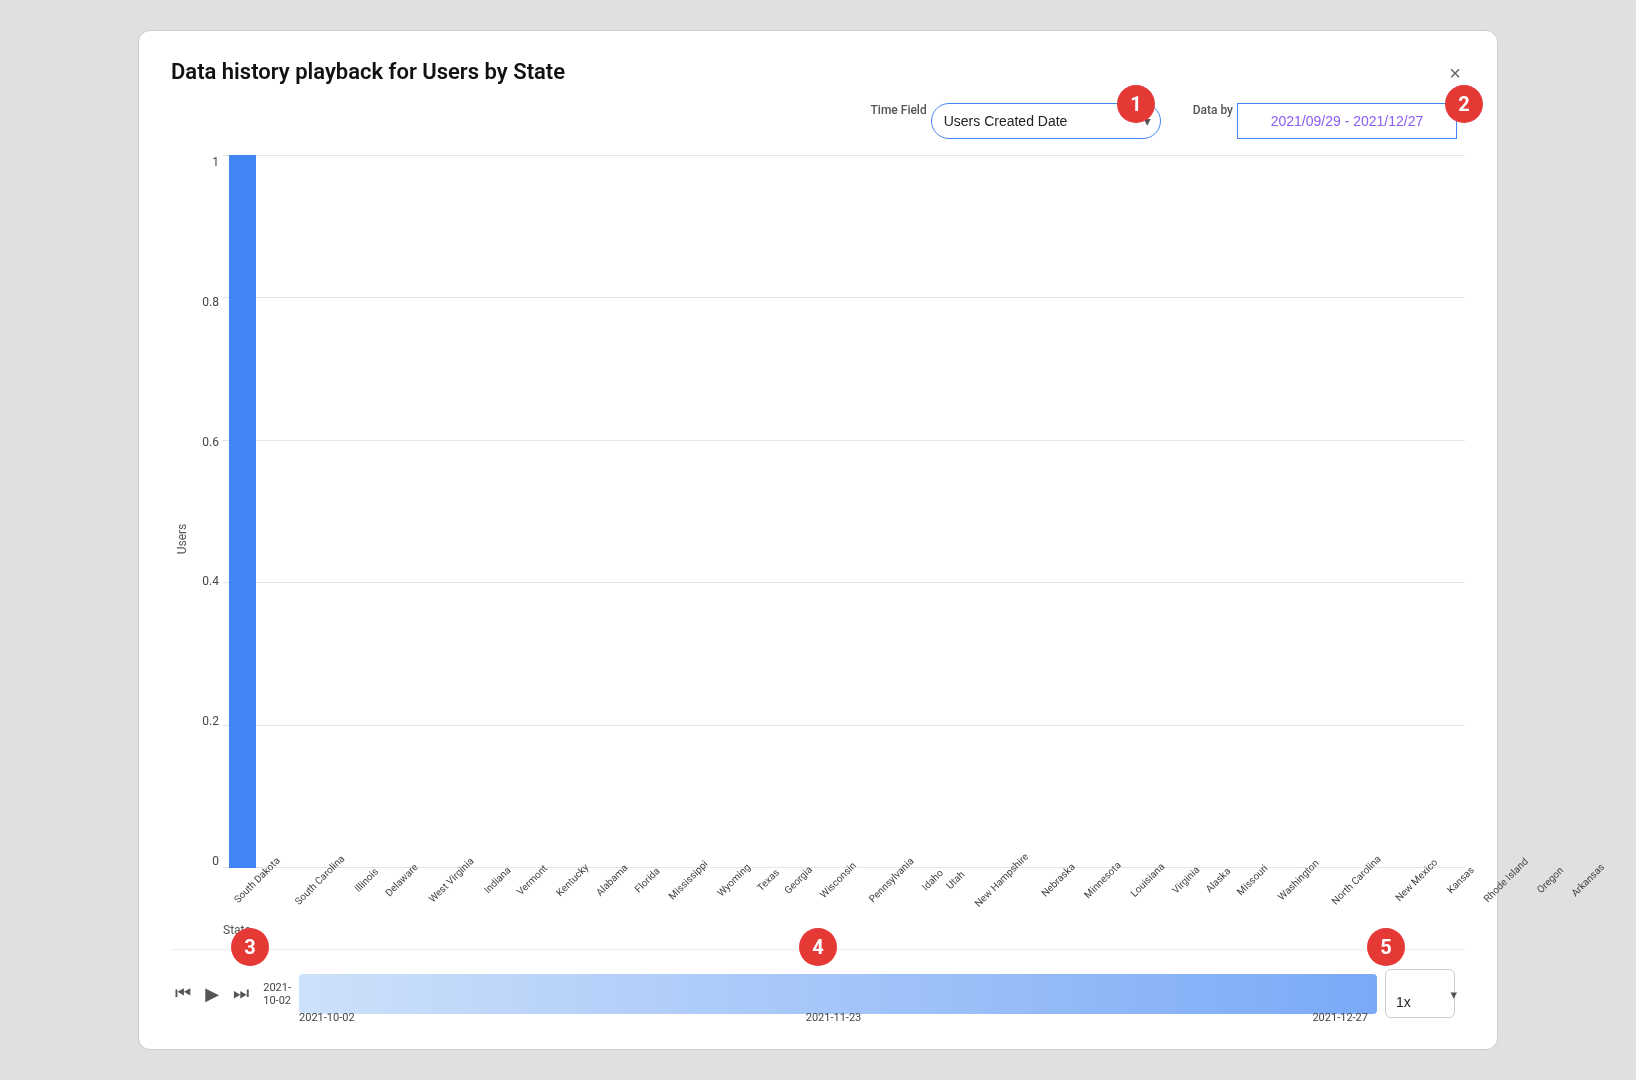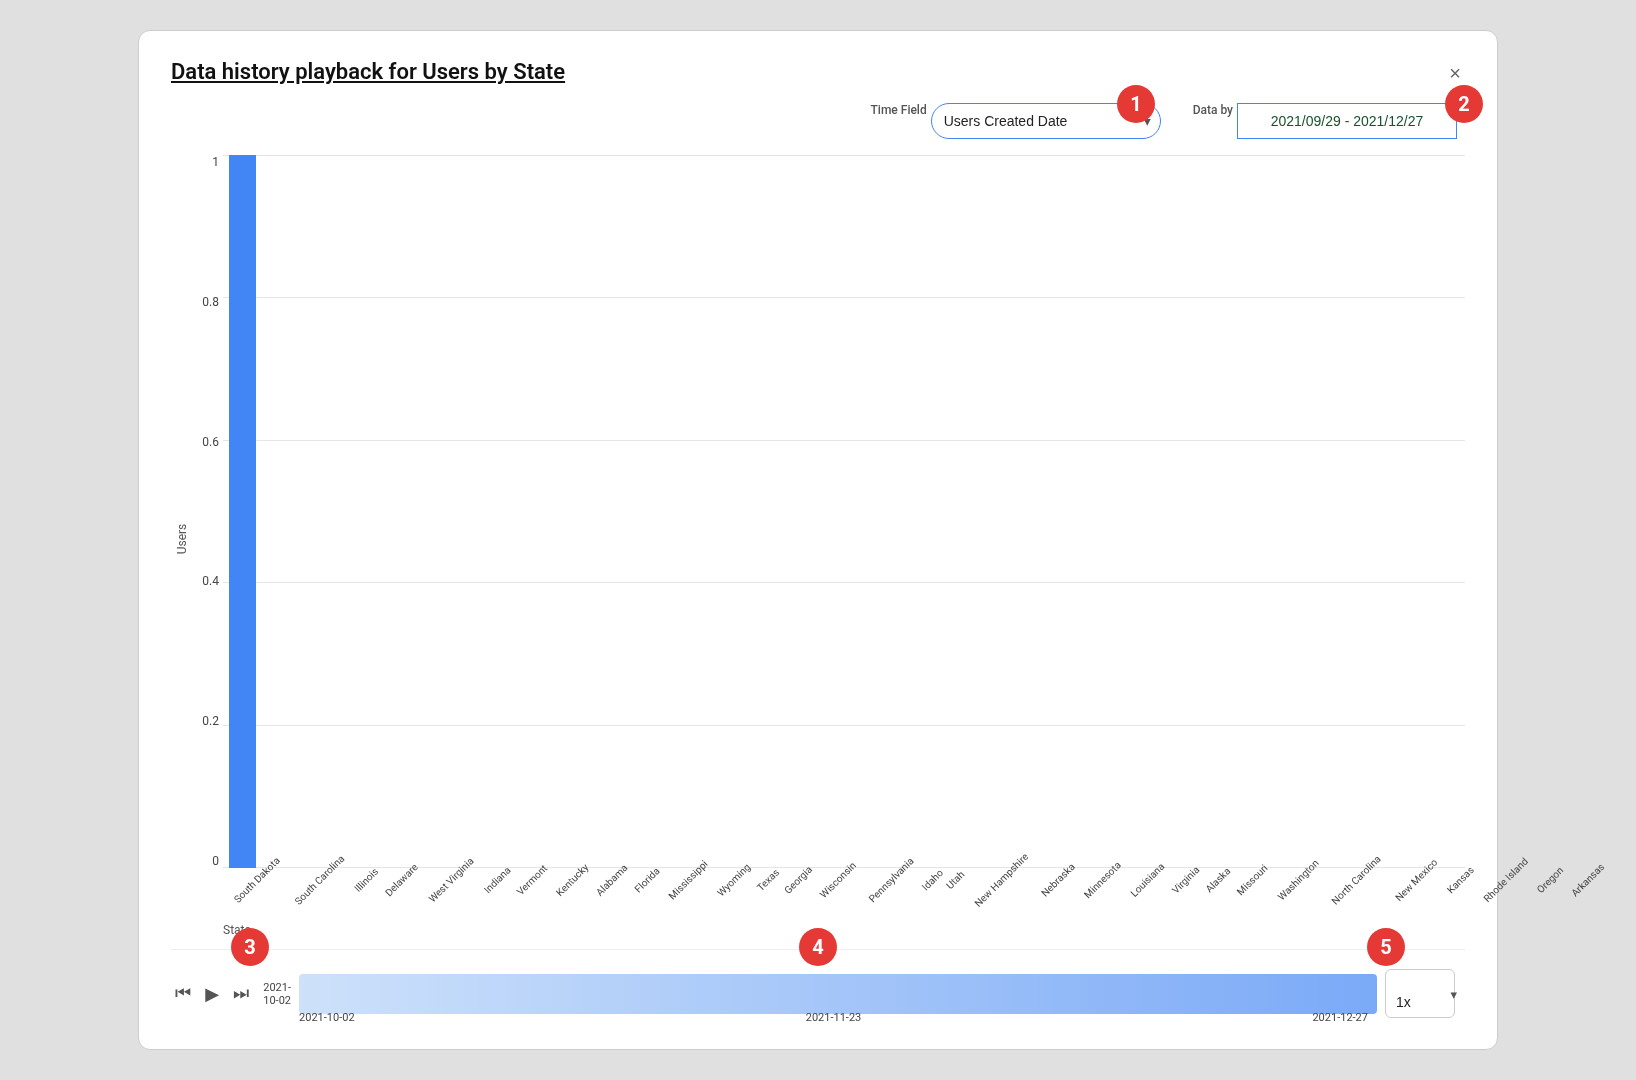--- a/index.html
+++ b/index.html
@@ -25,21 +25,20 @@
     .modal-header {
       display: flex;
       align-items: flex-start;
       justify-content: space-between;
       margin-bottom: 16px;
     }
     .modal-title {
       font-size: 22px;
       font-weight: 600;
       color: #111;
-      text-decoration: underline;
     }
     .close-btn {
       background: none;
       border: none;
       font-size: 20px;
       color: #666;
       cursor: pointer;
       line-height: 1;
       padding: 4px;
     }
@@ -78,21 +77,21 @@
       transform: translateY(-50%);
       color: #555;
       pointer-events: none;
       font-size: 14px;
     }
     .date-range-btn {
       border: 1.5px solid #4285f4;
       border-radius: 0;
       padding: 9px 32px;
       font-size: 14px;
-      color: #14532d;
+      color: #8b5cf6;
       background: #fff;
       cursor: pointer;
       min-width: 220px;
       text-align: center;
     }
     .badge-circle {
       position: absolute;
       width: 38px;
       height: 38px;
       border-radius: 50%;

